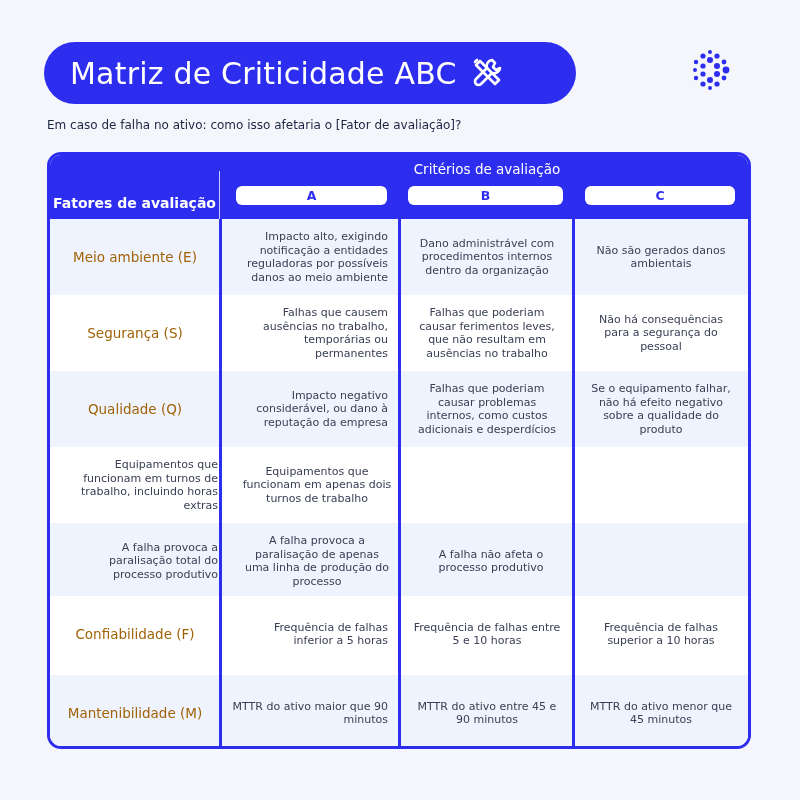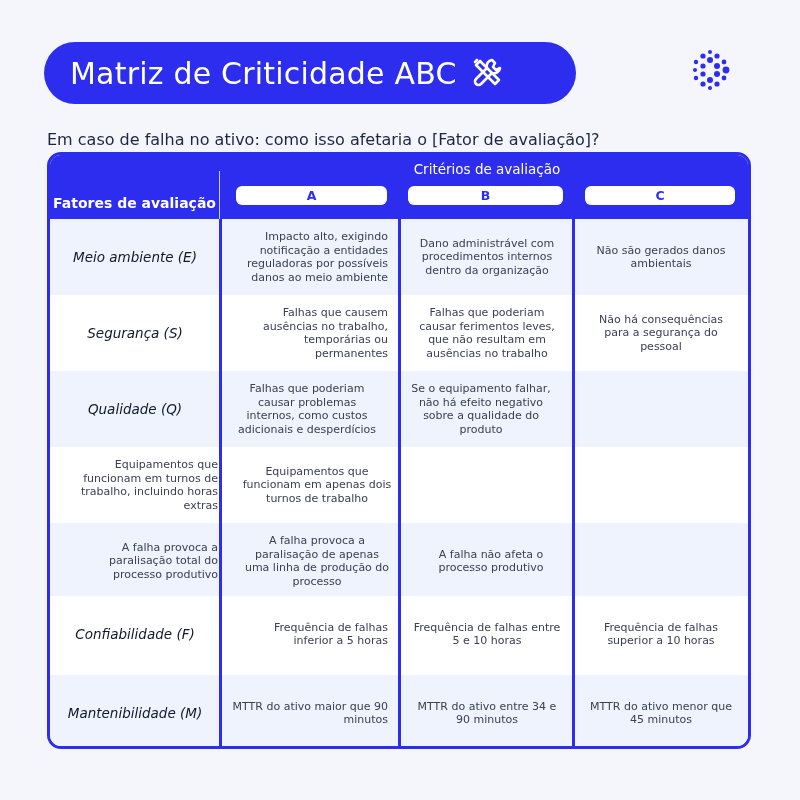--- a/index.html
+++ b/index.html
@@ -17,22 +17,22 @@
     border-radius: 31px;
     display: flex; align-items: center;
     padding-left: 26px;
     color: #fff;
     text-align: center;
   }
   .title-text { font-size: 30px; font-weight: normal; letter-spacing: 0.2px; }
   .tools-icon { margin-left: 14px; width: 34px; height: 34px; display: inline-block; }
   .logo-icon { position: absolute; left: 688px; top: 48px; width: 44px; height: 44px; }
   .subtitle {
-    position: absolute; left: 47px; top: 130px;
-    font-size: 16px; color: #1d2544;
+    position: absolute; left: 47px; top: 118px;
+    font-size: 12px; color: #1d2544;
   }
   .matrix {
     position: absolute; left: 47px; top: 152px;
     width: 704px; height: 597px;
     border: 3px solid #2d2df0;
     border-radius: 14px;
     overflow: hidden;
     background: #fff;
   }
   .mhead {
@@ -58,21 +58,21 @@
   }
   .mbody { position: absolute; left: 0; top: 64px; width: 100%; }
   .mrow { position: absolute; left: 0; width: 100%; height: 76px; display: flex; }
   .mrow.shade { background: #eef3fd; }
   .mrow.plain { background: #ffffff; }
   .cell {
     height: 100%; display: flex; align-items: center; justify-content: center;
     text-align: center; font-size: 11px; line-height: 13.5px; color: #3a4055;
     padding: 0 12px;
   }
-  .cell.factor { width: 170px; font-size: 13.5px; color: #0f172a; line-height: 18px; font-style: italic; }
+  .cell.factor { width: 170px; font-size: 13.5px; color: #a16207; line-height: 18px; }
   .cell.a { width: 180px; text-align: right; }
   .cell.b { width: 174px; }
   .cell.c { width: 174px; }
   .vline { position: absolute; top: 64px; bottom: 0; width: 3px; background: #2d2df0; }
 </style>
 </head>
 <body>
 
 <div class="title-pill">
   <span class="title-text">Matriz de Criticidade ABC</span>
@@ -127,20 +127,21 @@
       <div class="cell c">Não são gerados danos ambientais</div>
     </div>
     <div class="mrow plain" style="top:76px">
       <div class="cell factor">Segurança (S)</div>
       <div class="cell a">Falhas que causem ausências no trabalho, temporárias ou permanentes</div>
       <div class="cell b">Falhas que poderiam causar ferimentos leves, que não resultam em ausências no trabalho</div>
       <div class="cell c">Não há consequências para a segurança do pessoal</div>
     </div>
     <div class="mrow shade" style="top:152px">
       <div class="cell factor">Qualidade (Q)</div>
+      <div class="cell a">Impacto negativo considerável, ou dano à reputação da empresa</div>
       <div class="cell b">Falhas que poderiam causar problemas internos, como custos adicionais e desperdícios</div>
       <div class="cell c">Se o equipamento falhar, não há efeito negativo sobre a qualidade do produto</div>
     </div>
     <div class="mrow plain" style="top:228px">
       <div class="cell a">Equipamentos que funcionam em turnos de trabalho, incluindo horas extras</div>
       <div class="cell b">Equipamentos que funcionam em apenas dois turnos de trabalho</div>
     </div>
     <div class="mrow shade" style="top:304px">
       <div class="cell a">A falha provoca a paralisação total do processo produtivo</div>
       <div class="cell b">A falha provoca a paralisação de apenas uma linha de produção do processo</div>
@@ -148,21 +149,21 @@
     </div>
     <div class="mrow plain" style="top:377px">
       <div class="cell factor">Confiabilidade (F)</div>
       <div class="cell a">Frequência de falhas inferior a 5 horas</div>
       <div class="cell b">Frequência de falhas entre 5 e 10 horas</div>
       <div class="cell c">Frequência de falhas superior a 10 horas</div>
     </div>
     <div class="mrow shade" style="top:456px">
       <div class="cell factor">Mantenibilidade (M)</div>
       <div class="cell a">MTTR do ativo maior que 90 minutos</div>
-      <div class="cell b">MTTR do ativo entre 34 e 90 minutos</div>
+      <div class="cell b">MTTR do ativo entre 45 e 90 minutos</div>
       <div class="cell c">MTTR do ativo menor que 45 minutos</div>
     </div>
   </div>
 
   <div class="vline" style="left:169px"></div>
   <div class="vline" style="left:348px"></div>
   <div class="vline" style="left:522px"></div>
 </div>
 
 </body></html>

